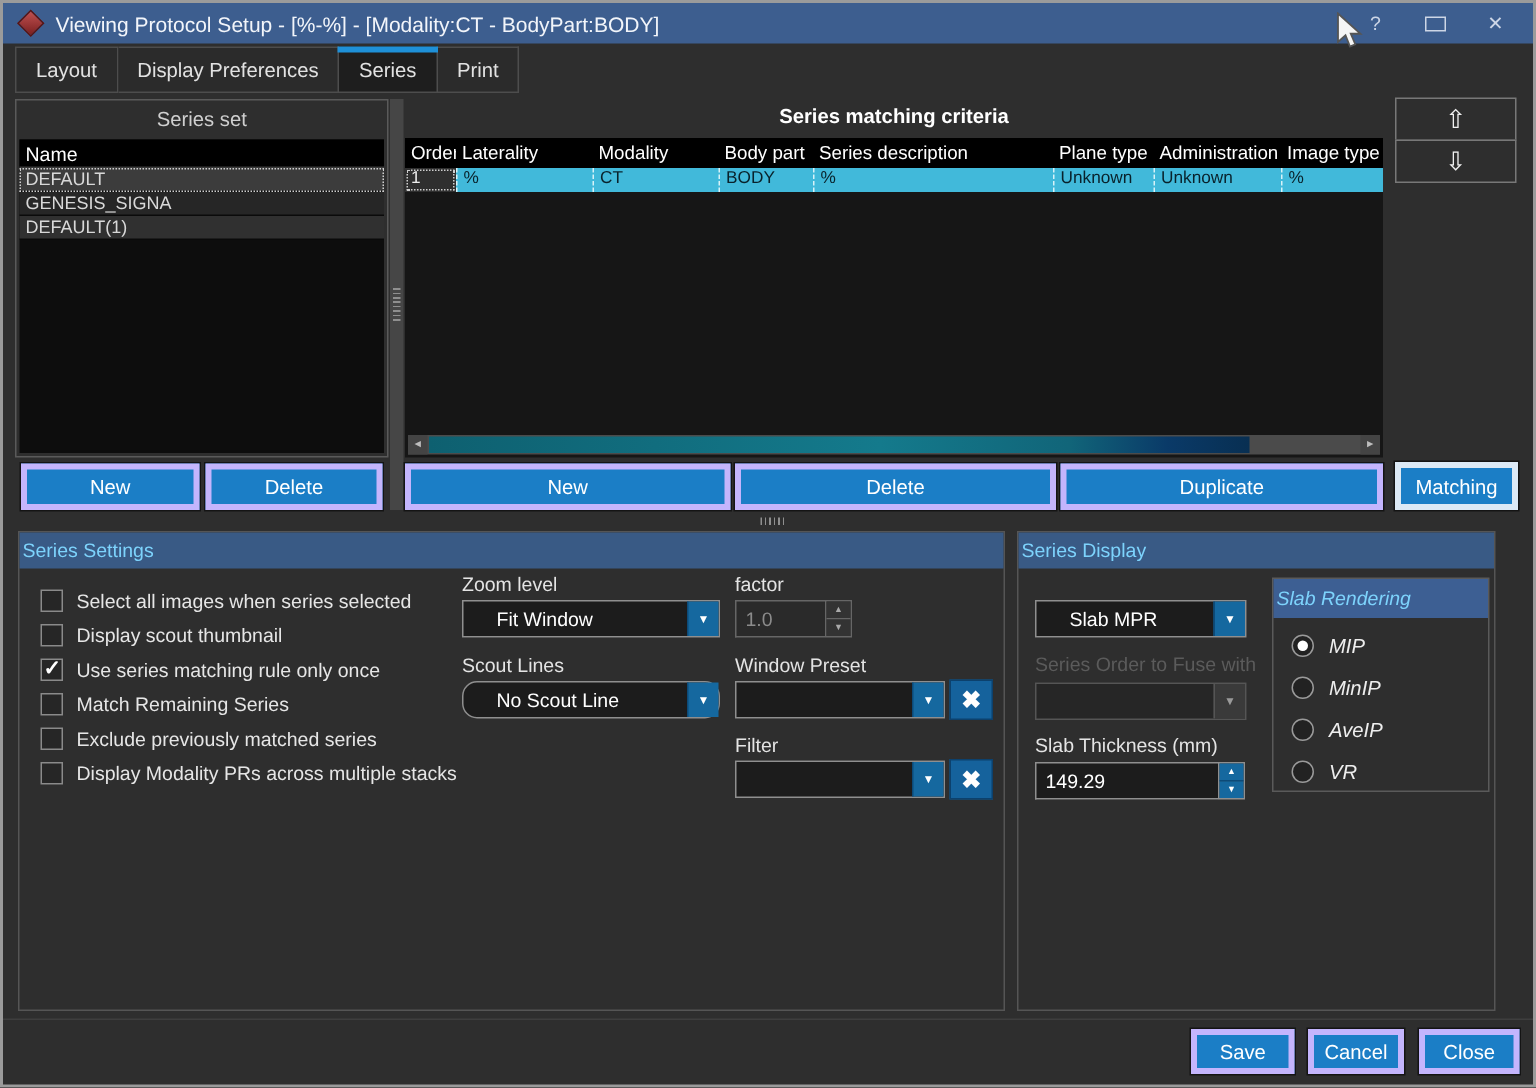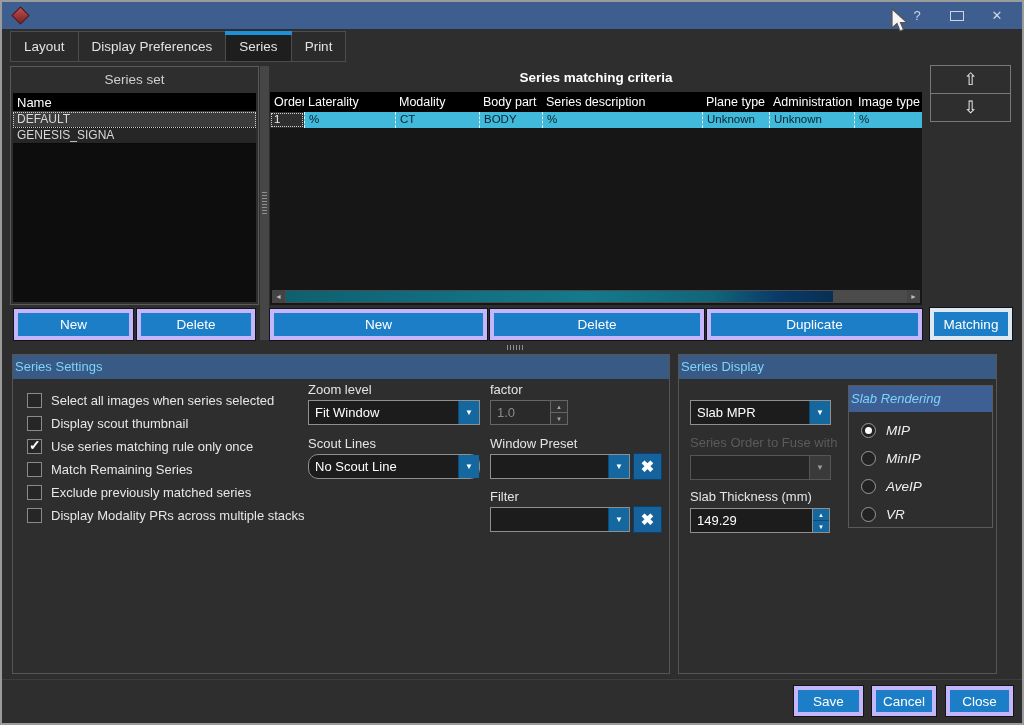--- a/index.html
+++ b/index.html
@@ -37,21 +37,21 @@
     box-shadow:0 0 0 1px #141414; color:#fff; font-size:13.5px;
     display:flex; align-items:center; justify-content:center; cursor:default;
   }
   .panel { position:absolute; background:#2e2e2e; border:1px solid #555; }
   .panel-header { height:24px; background:var(--panel-header,#395a85); color:#7dd3fc;
     font-size:13px; line-height:24px; padding-left:2px; }
   .lbl { position:absolute; color:#e4e4e4; font-size:13px; white-space:nowrap; }
   .lbl.disabled { color:#5b5b5b; }
   
   .dropdown { position:absolute; height:25px; background:#1c1c1c; border:1px solid #8f8f8f; display:flex; }
-  .dd-value { flex:1; color:#fff; font-size:13px; line-height:23px; padding-left:6px; overflow:hidden; white-space:nowrap; }
+  .dd-value { flex:1; color:#fff; font-size:13px; line-height:23px; padding-left:22px; overflow:hidden; white-space:nowrap; }
   .dd-btn { width:21px; background:#15689f; border-left:1px solid #0c4a78; color:#fff;
     font-size:8px; display:flex; align-items:center; justify-content:center; }
   .dropdown.disabled { border-color:#555; background:#262626; }
   .dropdown.disabled .dd-btn { background:#3a3a3a; color:#9a9a9a; border-left-color:#555; }
   
   .spin { position:absolute; height:25px; display:flex; }
   .spin .sp-val { background:#1c1c1c; border:1px solid #8f8f8f; border-right:none; color:#fff;
     font-size:13px; line-height:23px; padding-left:6px; flex:1; }
   .spin .sp-btns { width:18px; display:flex; flex-direction:column; border:1px solid #8f8f8f; }
   .spin .sp-btns .sb { flex:1; background:#15689f; color:#fff; font-size:6px;
@@ -108,20 +108,21 @@
   .footer-line { position:absolute; left:0; right:0; top:677px; height:1px; background:#3e3e3e; }
   .cursor { position:absolute; pointer-events:none; }
 </style>
 </head>
 <body>
 
 <div class="window">
 
   <div class="titlebar">
     <span class="app-icon"></span>
+    <span class="title">Viewing Protocol Setup - [%-%] - [Modality:CT - BodyPart:BODY]</span>
     <div class="win-controls">
       <span class="wc">?</span>
       <span class="wc wc-max"></span>
       <span class="wc">✕</span>
     </div>
   </div>
 
   <div class="tabbar">
     <div class="tab">
         <span>Layout</span>
@@ -136,20 +137,21 @@
         <span>Print</span>
       </div>
   </div>
 
   <div class="bordered" style="position:absolute; left:8px; top:64px; width:249px; height:239px;">
     <div class="section-title" style="padding-top:5px;">Series set</div>
     <div class="listbox" style="left:2px; right:2px; top:26px; bottom:2px;">
       <div class="list-colhead">Name</div>
       <div class="list-row sel">DEFAULT</div>
       <div class="list-row r1">GENESIS_SIGNA</div>
+      <div class="list-row r2">DEFAULT(1)</div>
     </div>
   </div>
 
   <div class="vsplit" style="left:258px; top:64px; width:9px; height:274px;">
     <div class="vgrip" style="top:126px;"></div>
   </div>
 
   <div style="position:absolute; left:268px; top:64px; width:652px; height:239px;">
     <div class="section-title" style="font-weight:bold; color:#fff; padding-top:4px;">Series matching criteria</div>
     <div class="grid" style="left:0; right:0; top:26px; bottom:0;">

